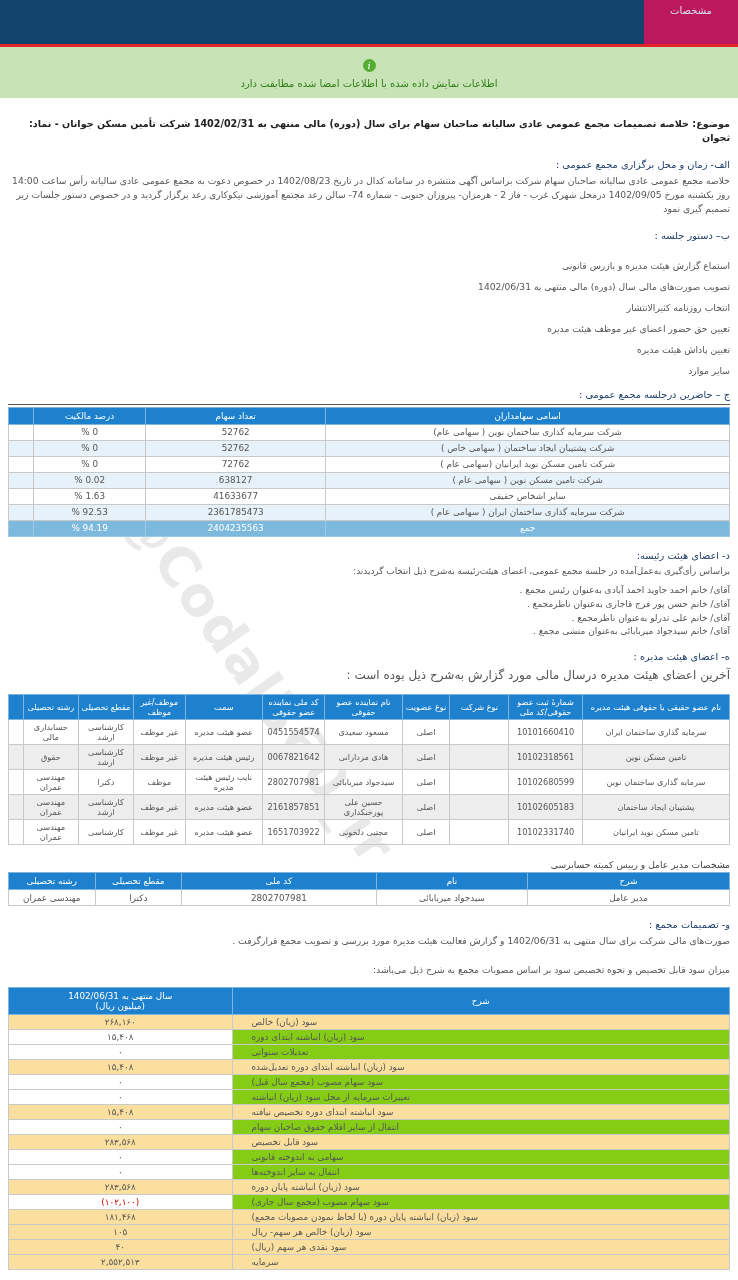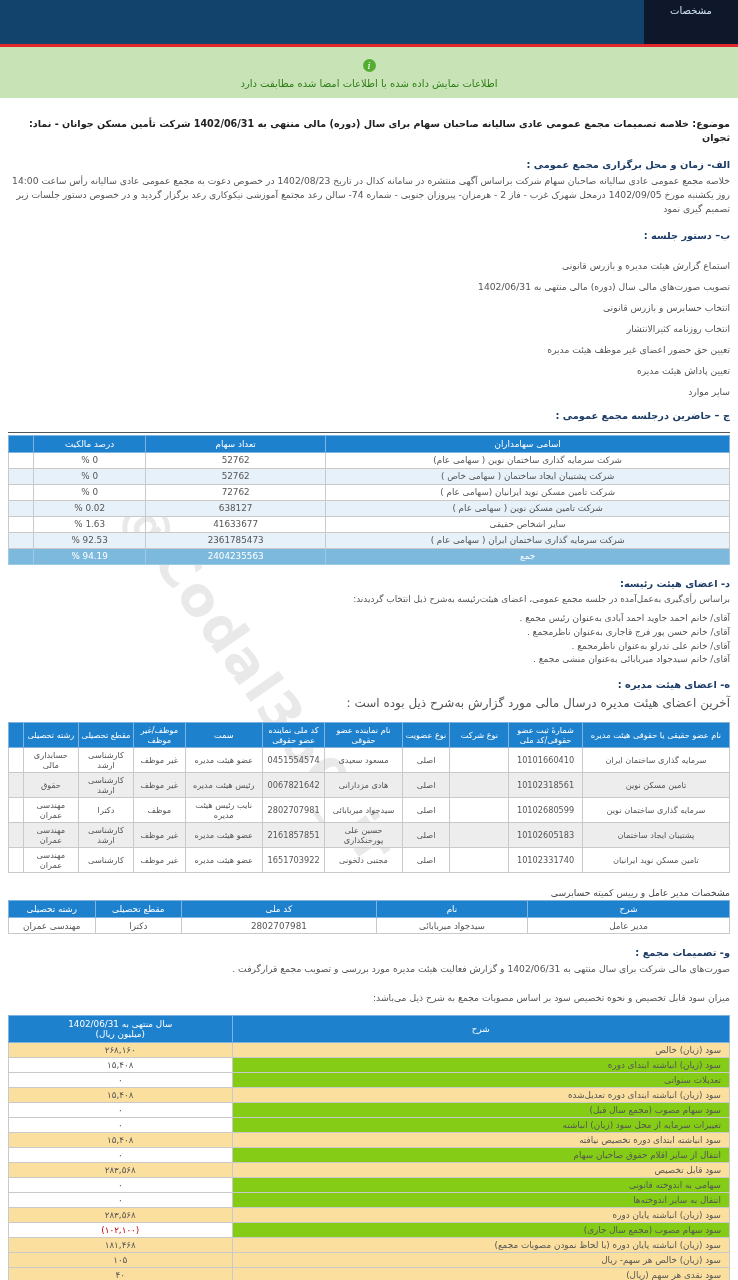--- a/index.html
+++ b/index.html
@@ -1,28 +1,28 @@
 <!DOCTYPE html>
 <html lang="fa" dir="rtl"><head>
 <meta charset="utf-8">
 <style>
   *{box-sizing:border-box;margin:0;padding:0}
   html,body{width:738px;background:#fff}
   body{font-family:"DejaVu Sans",sans-serif;direction:rtl;height:1280px;overflow:hidden;position:relative}
   .topbar{height:44px;background:#12436d;position:relative}
-  .tab{position:absolute;top:0;right:0;width:94px;height:44px;background:#0f172a;color:#cfe3f3;
+  .tab{position:absolute;top:0;right:0;width:94px;height:44px;background:#be185d;color:#cfe3f3;
        font-size:10px;text-align:center;padding-top:5px;cursor:pointer}
   .redline{height:3px;background:#e2262b}
   .alert{background:#c8e4b6;padding:7px 0 9px;text-align:center}
   .alert .icon{width:13px;height:13px;border-radius:50%;background:#53ad33;color:#fff;display:inline-block;
        font-size:10px;line-height:13px;font-style:italic;font-family:"DejaVu Serif",serif}
   .alert .txt{color:#2f7d17;font-size:10px;margin-top:5px}
   .content{padding:0 8px;position:relative}
   .subject{margin-top:19px;font-weight:bold;font-size:9.6px;color:#222;line-height:1.5}
-  .h1{font-weight:bold;color:#1d3c66;font-size:9.8px;margin:13px 0 4px}
+  .h1{font-weight:normal;color:#1d3c66;font-size:9.8px;margin:13px 0 4px}
   .p{color:#555;font-size:9.2px;line-height:1.55;margin:2px 0}
   .agenda-item{color:#555;font-size:9.2px;margin-bottom:10px}
   #agenda-list{margin-top:19px}
   .chair-line{color:#555;font-size:9px;line-height:1.4;margin-bottom:1px}
   #chairmen-list{margin-top:6px;margin-bottom:4px}
   table{border-collapse:collapse;width:100%;margin-top:2px;table-layout:fixed}
   th{background:#1e81ce;color:#fff;font-weight:normal;border:1px solid #7fb4e0;font-size:8.8px;padding:3px 2px;text-align:center}
   td{border:1px solid #c9c9c9;font-size:8.8px;padding:2.5px 3px;text-align:center;color:#555;word-wrap:break-word}
   .num{direction:ltr;unicode-bidi:isolate}
   .dark-rule{border-top:1.5px solid #555;margin-top:2px}
@@ -41,21 +41,21 @@
   #board-table th:nth-child(5){width:10.5%}#board-table th:nth-child(6){width:8.5%}
   #board-table th:nth-child(7){width:10.5%}#board-table th:nth-child(8){width:7%}
   #board-table th:nth-child(9){width:7.5%}#board-table th:nth-child(10){width:7.5%}
   #board-table th:nth-child(11){width:2%}
   
   #ceo-table th:nth-child(1){width:28%}#ceo-table th:nth-child(2){width:21%}
   #ceo-table th:nth-child(3){width:27%}#ceo-table th:nth-child(4){width:12%}#ceo-table th:nth-child(5){width:12%}
   
   #profit-table th:nth-child(1),#profit-table td:nth-child(1){width:69%}
   #profit-table th:nth-child(2),#profit-table td:nth-child(2){width:31%}
-  #profit-table td.lbl{text-align:right;padding-right:8px}
+  #profit-table td.lbl{text-align:left;padding-right:8px}
   #profit-table tr.plain td.lbl{background:#84cc16}
   #profit-table tr.plain td.val{background:#fff}
   #profit-table tr.y td{background:#fbdf9e}
   #profit-table td.neg{color:#c00}
   #profit-table td{padding:2px 19px}
   .sec-label{color:#444;font-size:9.2px;margin-top:14px}
   .watermark{position:absolute;right:330px;top:840px;transform:rotate(55deg);transform-origin:right top;
        font-size:54px;font-weight:bold;color:rgba(120,120,120,0.16);letter-spacing:2px;direction:ltr;pointer-events:none;white-space:nowrap}
   .gap6{height:6px}.gap10{height:10px}
 </style>
@@ -71,37 +71,36 @@
 
 <div class="alert">
   <span class="icon">i</span>
   <div class="txt">اطلاعات نمایش داده شده با اطلاعات امضا شده مطابقت دارد</div>
 </div>
 
 <div class="watermark">@Codal360_ir</div>
 
 <div class="content">
 
-  <div class="subject">موضوع: خلاصه تصمیمات مجمع عمومی عادی سالیانه صاحبان سهام برای سال (دوره) مالی منتهی به 1402/06/31 شرکت تأمین مسکن جوانان - نماد: ثجوان</div>
+  <div class="subject">موضوع: خلاصه تصمیمات مجمع عمومی عادی سالیانه صاحبان سهام برای سال (دوره) مالی منتهی به 1402/02/31 شرکت تأمین مسکن جوانان - نماد: ثجوان</div>
 
   <div class="h1">الف- زمان و محل برگزاری مجمع عمومی :</div>
   <div class="p">خلاصه مجمع عمومی عادی سالیانه صاحبان سهام شرکت براساس آگهی منتشره در سامانه کدال در تاریخ 1402/08/23 در خصوص دعوت به مجمع عمومی عادی سالیانه رأس ساعت 14:00 روز یکشنبه مورخ 1402/09/05 درمحل شهرک غرب - فاز 2 - هرمزان- پیروزان جنوبی - شماره 74- سالن رعد مجتمع آموزشی نیکوکاری رعد برگزار گردید و در خصوص دستور جلسات زیر تصمیم گیری نمود</div>
 
   <div class="h1">ب– دستور جلسه :</div>
   <div id="agenda-list">
       <div class="agenda-item">استماع گزارش هیئت مدیره و بازرس قانونی</div>
       <div class="agenda-item">تصویب صورت‌های مالی سال (دوره) مالی منتهی به 1402/06/31</div>
-      <div class="agenda-item">انتخاب حسابرس و بازرس قانونی</div>
       <div class="agenda-item">انتخاب روزنامه کثیرالانتشار</div>
       <div class="agenda-item">تعیین حق حضور اعضای غیر موظف هیئت مدیره</div>
       <div class="agenda-item">تعیین پاداش هیئت مدیره</div>
       <div class="agenda-item">سایر موارد</div>
     </div>
 
-  <div class="h1" style="margin-bottom:11px">ج – حاضرین درجلسه مجمع عمومی :</div>
+  <div class="h1" style="margin-bottom:4px">ج – حاضرین درجلسه مجمع عمومی :</div>
   <div class="dark-rule"></div>
   <table id="attendees-table">
     <thead>
         <tr id="attendees-head-row">
           <th>اسامی سهامداران</th>
           <th>تعداد سهام</th>
           <th>درصد مالکیت</th>
           <th></th>
         </tr>
       </thead>

